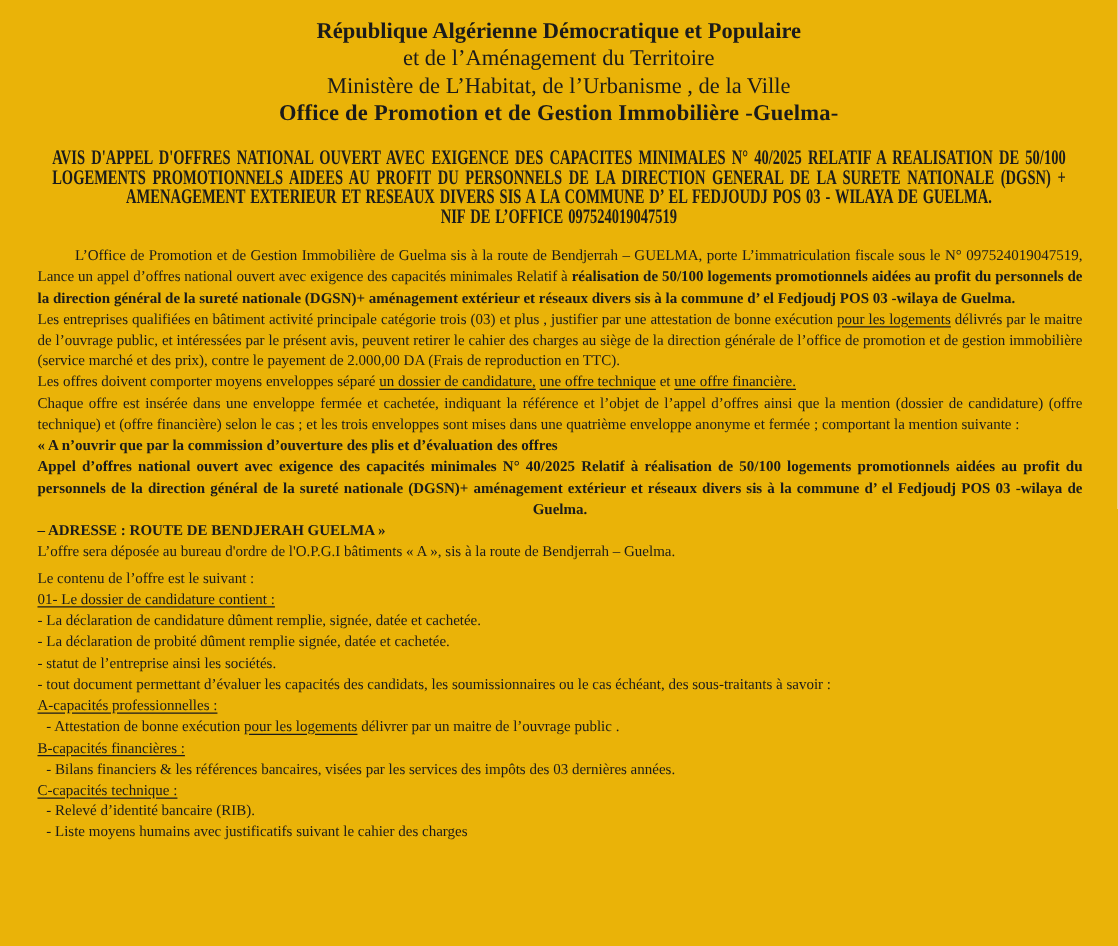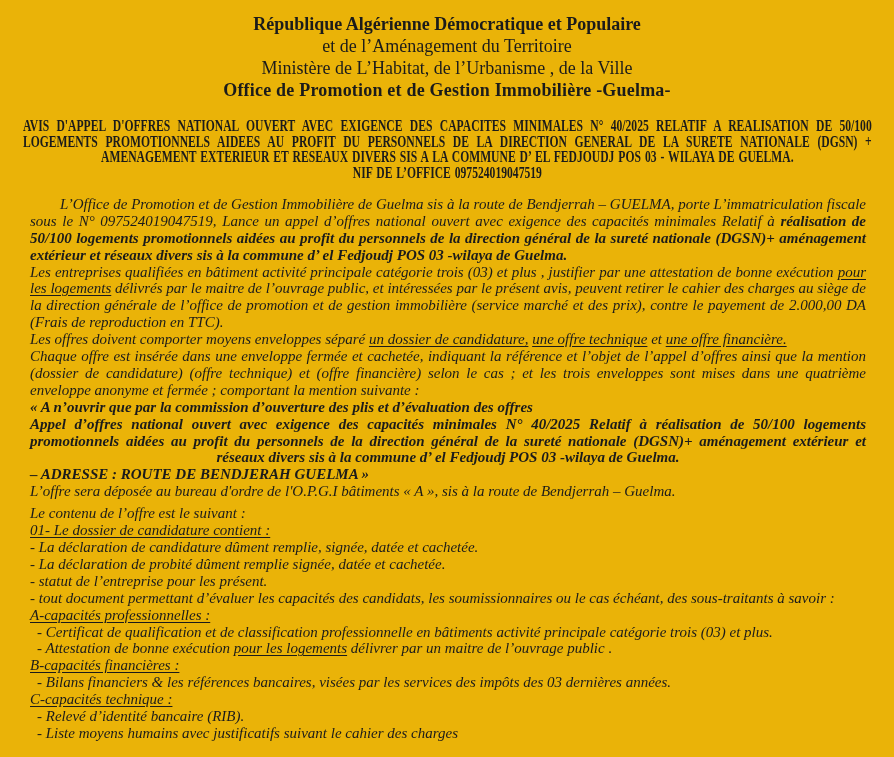--- a/index.html
+++ b/index.html
@@ -18,41 +18,40 @@
     padding-top: 13px;
     text-align: center;
     font-size: 18px;
     line-height: 22px;
   }
   .doc-header .bold { font-weight: bold; }
   .doc-header .office { font-weight: bold; letter-spacing: 0.2px; }
   
   .title-block {
     margin-top: 17px;
-    padding: 0 23px;
+    padding: 0 42px;
     font-weight: bold;
   }
   .condense {
     width: 143%;
     margin-left: -21.5%;
     transform: scaleX(0.70);
     transform-origin: 50% 0;
     font-size: 16.6px;
     line-height: 15.6px;
     text-align: justify;
     text-align-last: center;
     word-spacing: 1.5px;
   }
   .nif-line { text-align: center; margin-top: 0.5px; }
   
   .doc-body {
     padding: 15px 28px 0 30px;
-    font-size: 15px;
+    font-size: 12px;
     line-height: 16.9px;
-    font-style: italic;
   }
   .blk { margin: 0; }
   .justify { text-align: justify; }
   .jlc { text-align: justify; text-align-last: center; }
   .center { text-align: left; }
   .first-indent { text-indent: 30px; }
   .pad1 { padding-left: 7px; }
   .gap-top { margin-top: 5px; }
   .b { font-weight: bold; }
   .u { text-decoration: underline; text-underline-offset: 2px; }
@@ -83,24 +82,23 @@
       <p class="blk justify"><span>Les offres doivent comporter moyens enveloppes séparé </span><span class="u">un dossier de candidature,</span><span> </span><span class="u">une offre technique</span><span> et </span><span class="u">une offre financière.</span></p>
       <p class="blk justify"><span>Chaque offre est insérée dans une enveloppe fermée et cachetée, indiquant la référence et l’objet de l’appel d’offres ainsi que la mention (dossier de candidature) (offre technique) et (offre financière) selon le cas ; et les trois enveloppes sont mises dans une quatrième enveloppe anonyme et fermée ; comportant la mention suivante :</span></p>
       <p class="blk center"><span class="b">« A n’ouvrir que par la commission d’ouverture des plis et d’évaluation des offres</span></p>
       <p class="blk jlc"><span class="b">Appel d’offres national ouvert avec exigence des capacités minimales N° 40/2025 Relatif à réalisation de 50/100 logements promotionnels aidées au profit du personnels de la direction général de la sureté nationale (DGSN)+ aménagement extérieur et réseaux divers sis à la commune d’ el Fedjoudj POS 03 -wilaya de Guelma.</span></p>
       <p class="blk"><span class="b">– ADRESSE : ROUTE DE BENDJERAH GUELMA »</span></p>
       <p class="blk"><span>L’offre sera déposée au bureau d'ordre de l'O.P.G.I bâtiments « A », sis à la route de Bendjerrah – Guelma.</span></p>
       <p class="blk gap-top"><span>Le contenu de l’offre est le suivant :</span></p>
       <p class="blk"><span class="u">01- Le dossier de candidature contient :</span></p>
       <p class="blk"><span>- La déclaration de candidature dûment remplie, signée, datée et cachetée.</span></p>
       <p class="blk"><span>- La déclaration de probité dûment remplie signée, datée et cachetée.</span></p>
-      <p class="blk"><span>- statut de l’entreprise pour les présent.</span></p>
+      <p class="blk"><span>- statut de l’entreprise ainsi les sociétés.</span></p>
       <p class="blk"><span>- tout document permettant d’évaluer les capacités des candidats, les soumissionnaires ou le cas échéant, des sous-traitants à savoir :</span></p>
       <p class="blk"><span class="u">A-capacités professionnelles :</span></p>
-      <p class="blk pad1"><span>- Certificat de qualification et de classification professionnelle en bâtiments activité principale catégorie trois (03) et plus.</span></p>
       <p class="blk pad1"><span>- Attestation de bonne exécution </span><span class="u">pour les logements</span><span> délivrer par un maitre de l’ouvrage public .</span></p>
       <p class="blk"><span class="u">B-capacités financières :</span></p>
       <p class="blk pad1"><span>- Bilans financiers &amp; les références bancaires, visées par les services des impôts des 03 dernières années.</span></p>
       <p class="blk"><span class="u">C-capacités technique :</span></p>
       <p class="blk pad1"><span>- Relevé d’identité bancaire (RIB).</span></p>
       <p class="blk pad1"><span>- Liste moyens humains avec justificatifs suivant le cahier des charges</span></p>
     </main>
 
 </div>
 

